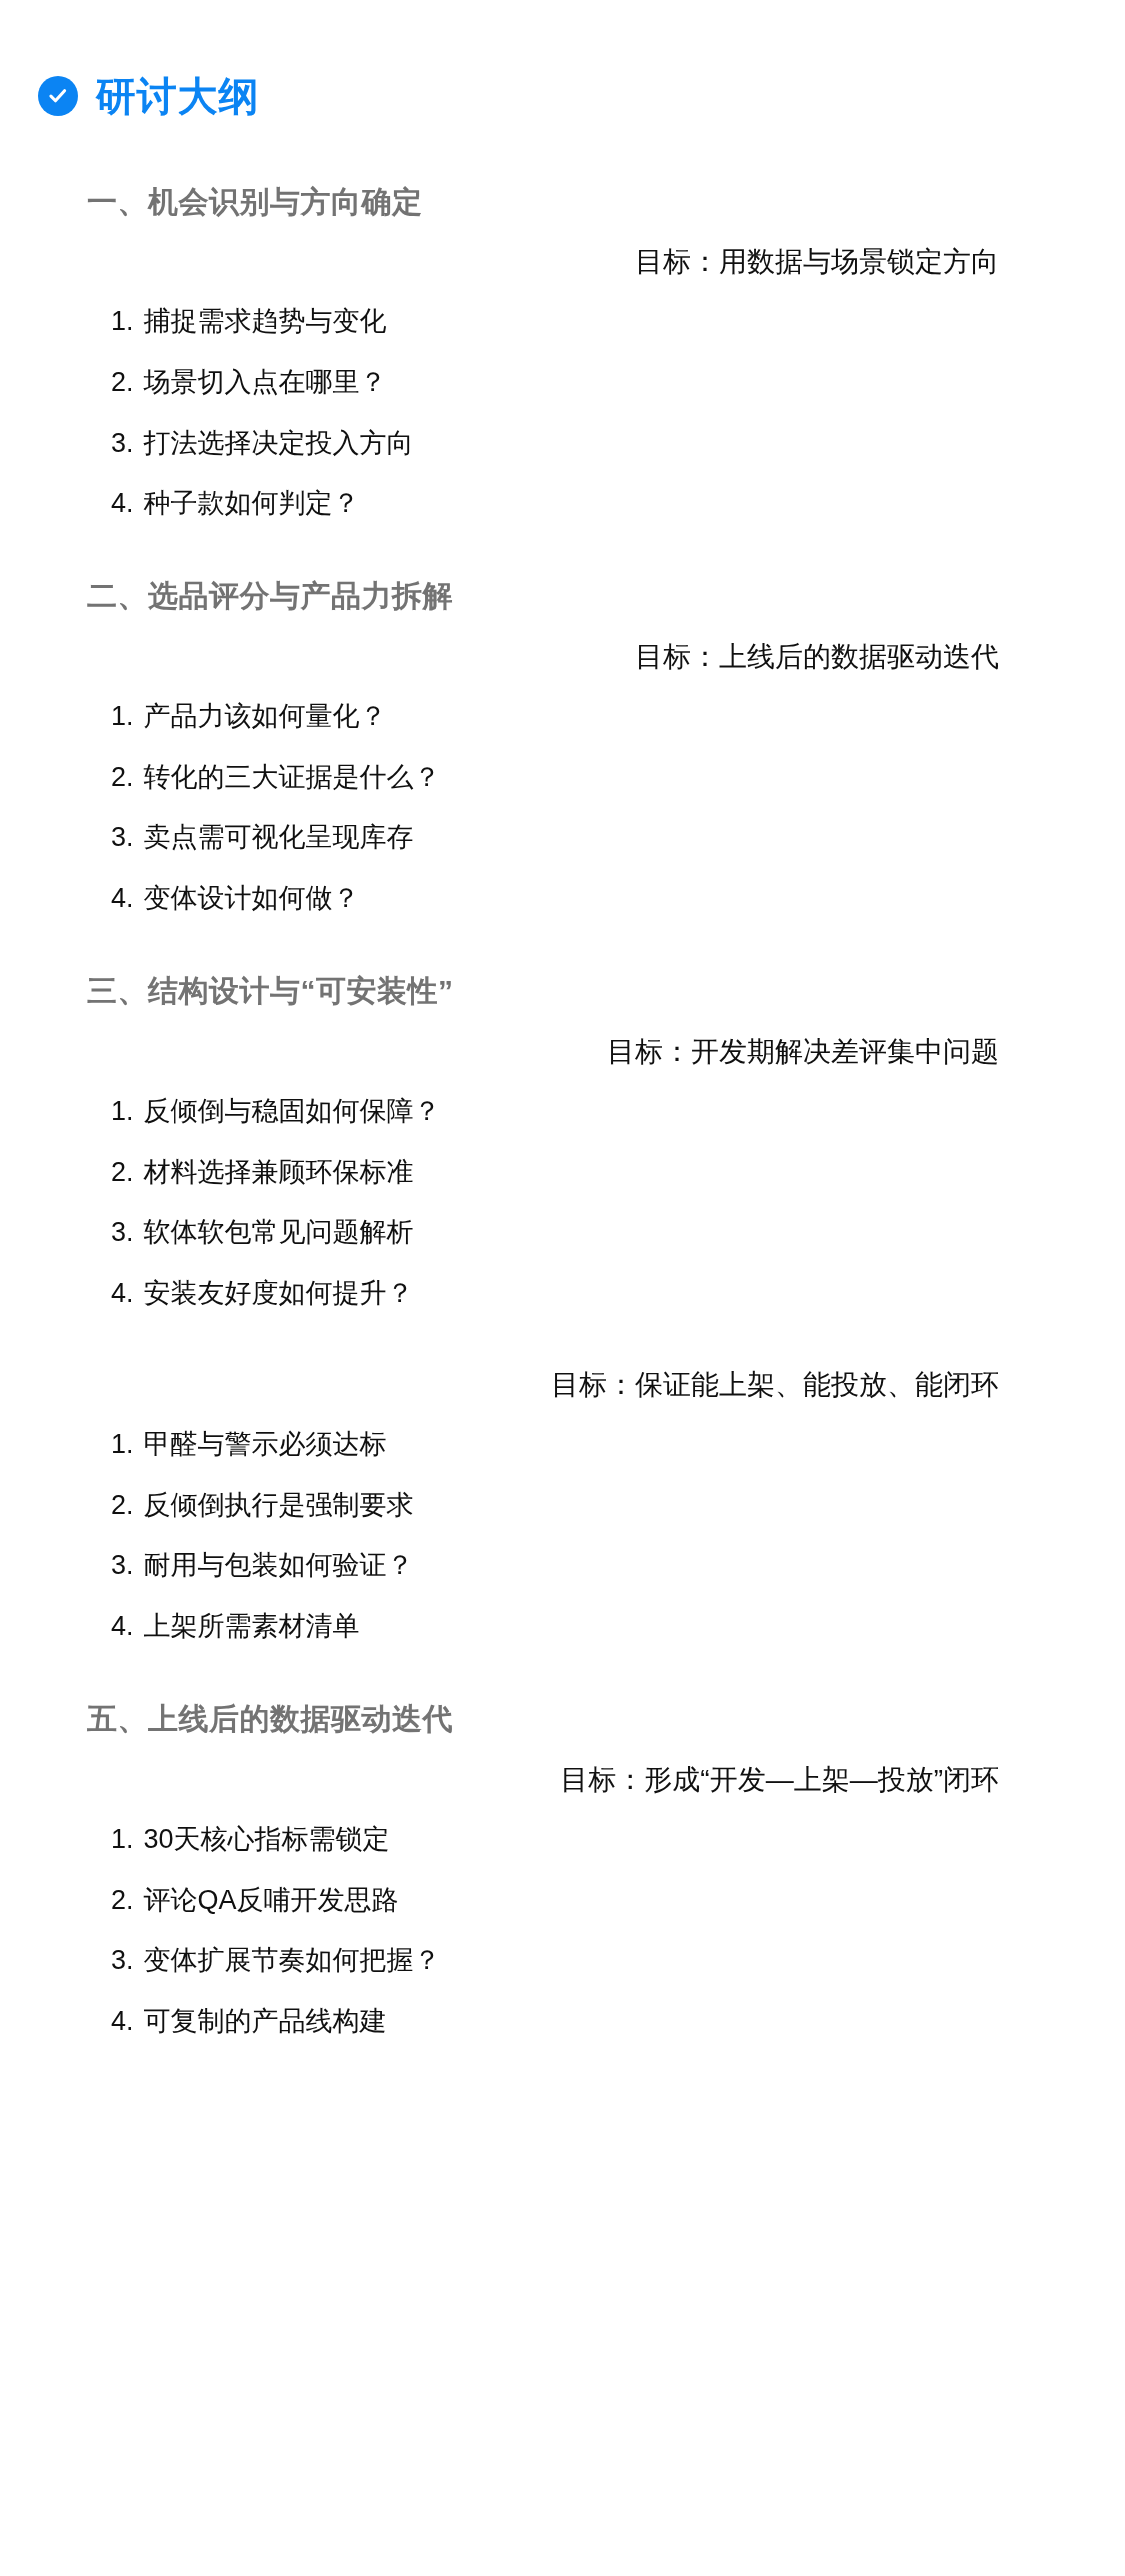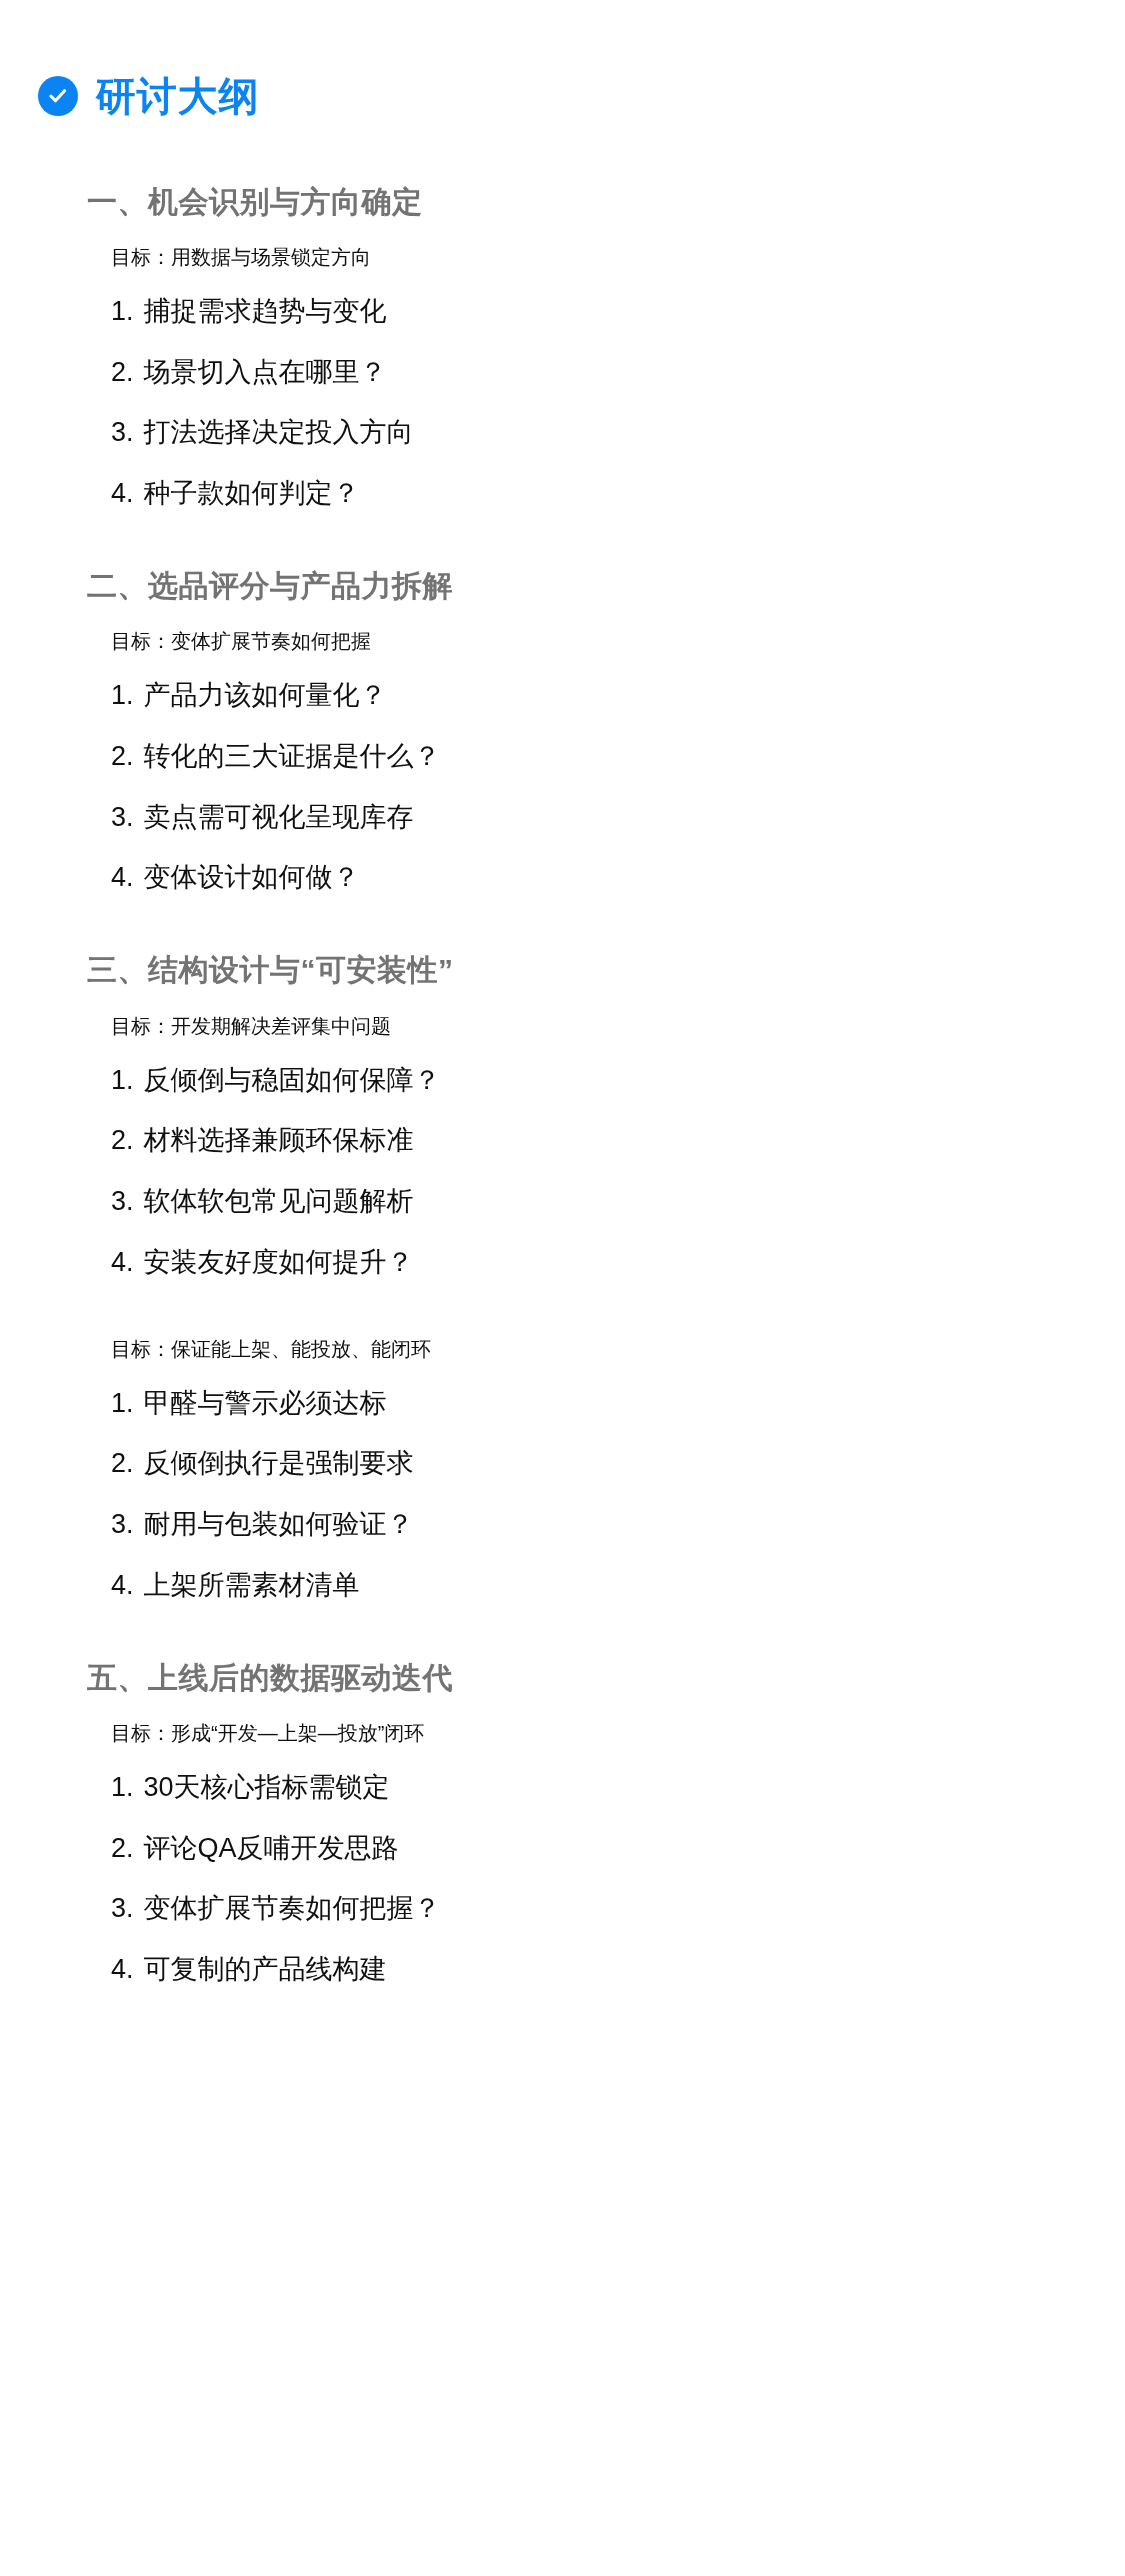--- a/index.html
+++ b/index.html
@@ -55,25 +55,26 @@
   }
   .section-title {
     font-size: 30px;
     font-weight: 700;
     color: #737373;
     margin: 0 0 24px 51px;
     letter-spacing: 0.5px;
     line-height: 1.25;
   }
   .section-goal {
-    font-size: 20px;
+    font-size: 28px;
     font-weight: 400;
     color: #101010;
     margin: 0 0 24px 75px;
     line-height: 1.3;
+    text-align: right;
   }
   .item-list {
     list-style: none;
     margin: 0;
     padding: 0;
   }
   .item {
     display: flex;
     align-items: baseline;
     font-size: 27px;
@@ -125,21 +126,21 @@
             <span class="item-text">打法选择决定投入方向</span>
           </li>
           <li class="item">
             <span class="item-num">4.</span>
             <span class="item-text">种子款如何判定？</span>
           </li>
         </ul>
       </section>
       <section class="section">
         <h2 class="section-title">二、选品评分与产品力拆解</h2>
-        <div class="section-goal">目标：变体扩展节奏如何把握</div>
+        <div class="section-goal">目标：上线后的数据驱动迭代</div>
         <ul class="item-list">
           <li class="item">
             <span class="item-num">1.</span>
             <span class="item-text">产品力该如何量化？</span>
           </li>
           <li class="item">
             <span class="item-num">2.</span>
             <span class="item-text">转化的三大证据是什么？</span>
           </li>
           <li class="item">

